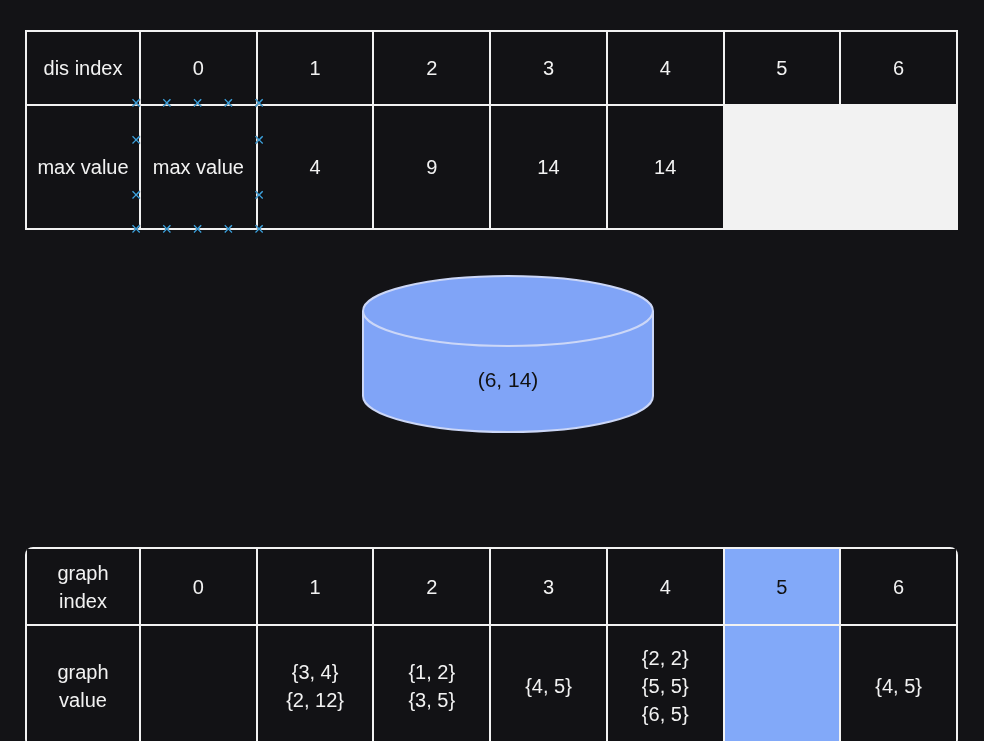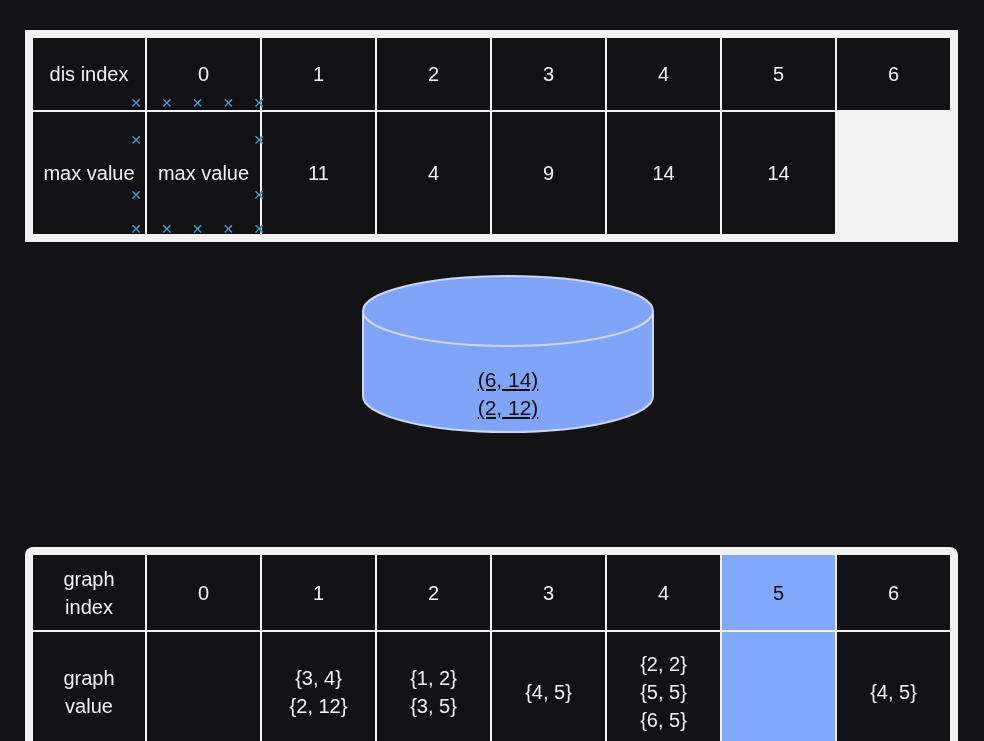--- a/index.html
+++ b/index.html
@@ -10,37 +10,37 @@
   *{box-sizing:border-box; margin:0; padding:0;}
   html,body{width:984px; height:741px; overflow:hidden;}
   body{
     background:var(--bg);
     font-family:"Liberation Sans","DejaVu Sans",sans-serif;
     position:relative;
   }
   .tbl{
     position:absolute; left:25px; width:933px;
     display:grid; grid-template-columns:112px repeat(7,1fr);
-    background:var(--border); gap:2px; padding:8px;
+    background:var(--border); gap:2px; padding:2px;
   }
   .cell{
     background:var(--cell-bg); color:var(--text-light);
     display:flex; align-items:center; justify-content:center;
     font-size:20px; text-align:center; white-space:pre-line; line-height:28px;
   }
   .cell.hl{ background:var(--highlight); color:var(--text-dark); }
   
   .cylinder{ position:absolute; left:360px; top:274px; width:296px; height:162px; }
   .q-title{
     position:absolute; left:0; top:11px; width:100%;
     text-align:center; color:var(--text-dark); font-size:20px;
   }
   .q-items{
     position:absolute; left:0; top:92px; width:100%;
-    text-align:center; color:var(--text-dark); font-size:21px; line-height:28px;text-decoration:underline;
+    text-align:center; color:var(--text-dark); font-size:21px; line-height:28px;
   }
   
   .selection{ position:absolute; left:136px; top:103px; width:123px; height:126px; pointer-events:none; }
   .handle{
     position:absolute; transform:translate(-50%,-50%);
     color:var(--handle); font-size:14px; font-weight:bold;
     text-shadow:0 0 1px rgba(0,0,0,0.9); pointer-events:auto;
   }
 </style>
 </head>
@@ -50,21 +50,20 @@
   <div class="cell">dis index</div>
   <div class="cell">0</div>
   <div class="cell">1</div>
   <div class="cell">2</div>
   <div class="cell">3</div>
   <div class="cell">4</div>
   <div class="cell">5</div>
   <div class="cell">6</div>
   <div class="cell">max value</div>
   <div class="cell">max value</div>
-  <div class="cell">11</div>
   <div class="cell">4</div>
   <div class="cell">9</div>
   <div class="cell">14</div>
   <div class="cell">14</div>
 </div>
 
 <div class="selection">
     <span class="handle" style="left: 0%; top: 0%;">✕</span>
     <span class="handle" style="left: 25%; top: 0%;">✕</span>
     <span class="handle" style="left: 50%; top: 0%;">✕</span>
@@ -81,21 +80,20 @@
     <span class="handle" style="left: 100%; top: 73%;">✕</span>
   </div>
 
 <div class="cylinder">
   <svg width="296" height="162" viewBox="0 0 296 162">
     <path d="M 3 37 L 3 122 A 145 36 0 0 0 293 122 L 293 37" style="fill:var(--cylinder-fill); stroke:var(--cylinder-stroke); stroke-width:2;"></path>
     <ellipse cx="148" cy="37" rx="145" ry="35" style="fill:var(--cylinder-fill); stroke:var(--cylinder-stroke); stroke-width:2;"></ellipse>
   </svg>
   <div class="q-items">
     <div>(6, 14)</div>
-    <div>(2, 12)</div>
   </div>
 </div>
 
 <div class="tbl" style="top:547px; grid-template-rows:75px 119px;border-radius:8px;">
   <div class="cell">graph
 index</div>
   <div class="cell">0</div>
   <div class="cell">1</div>
   <div class="cell">2</div>
   <div class="cell">3</div>

